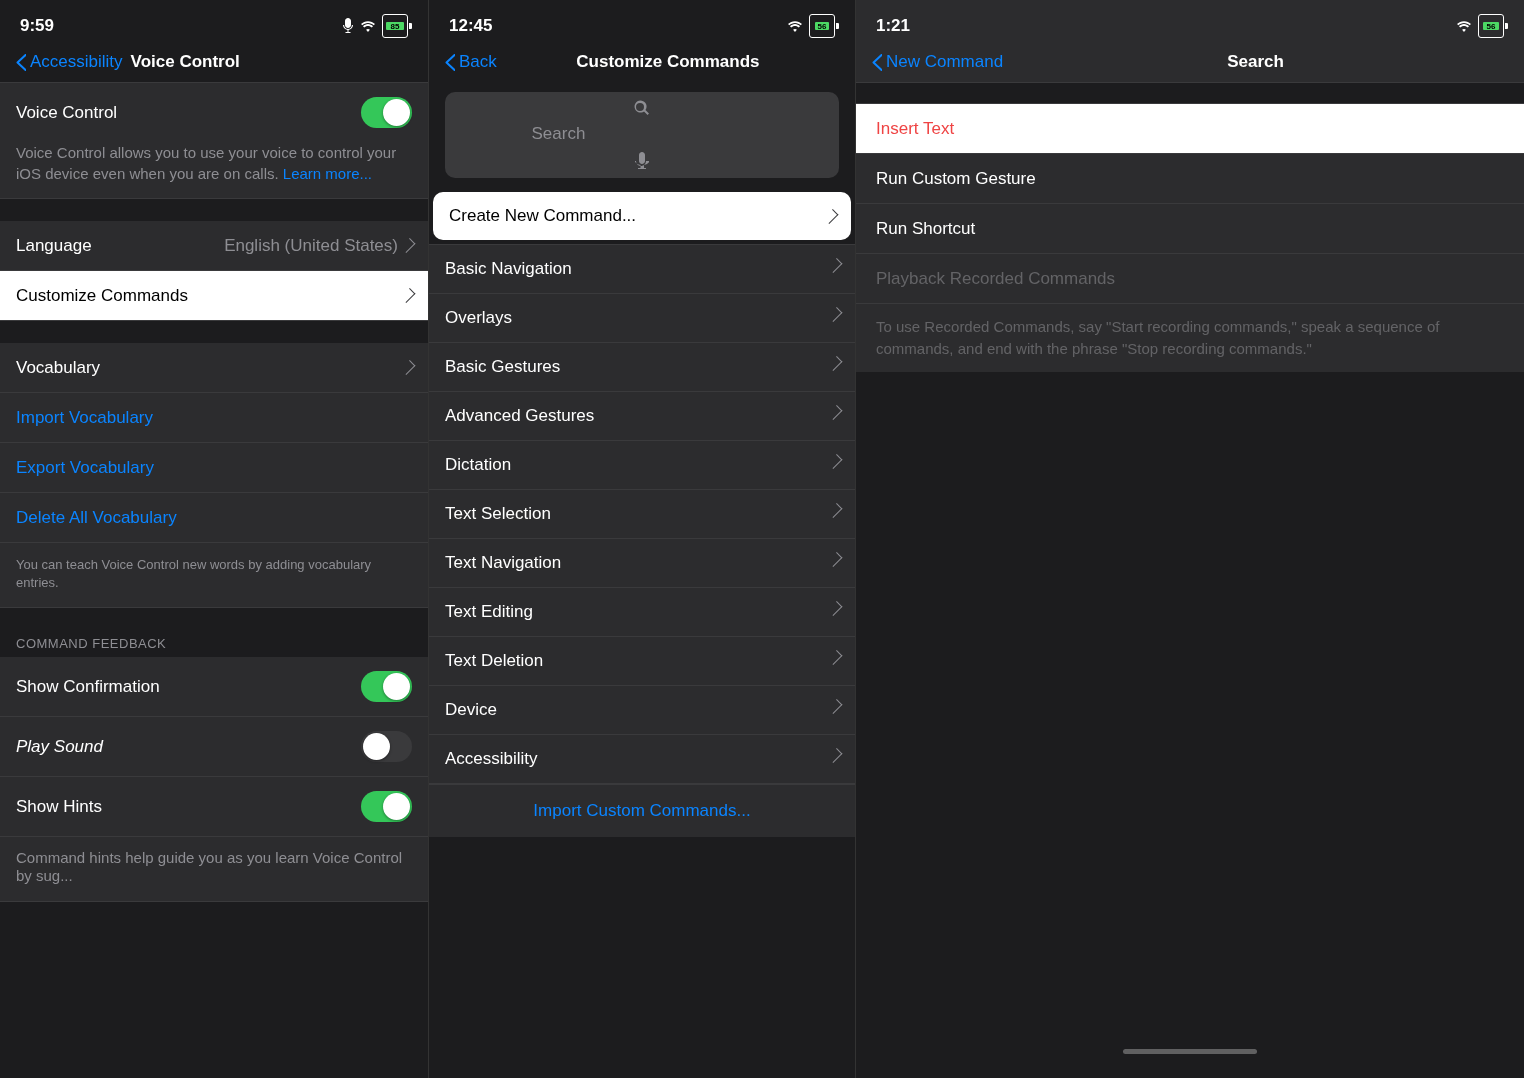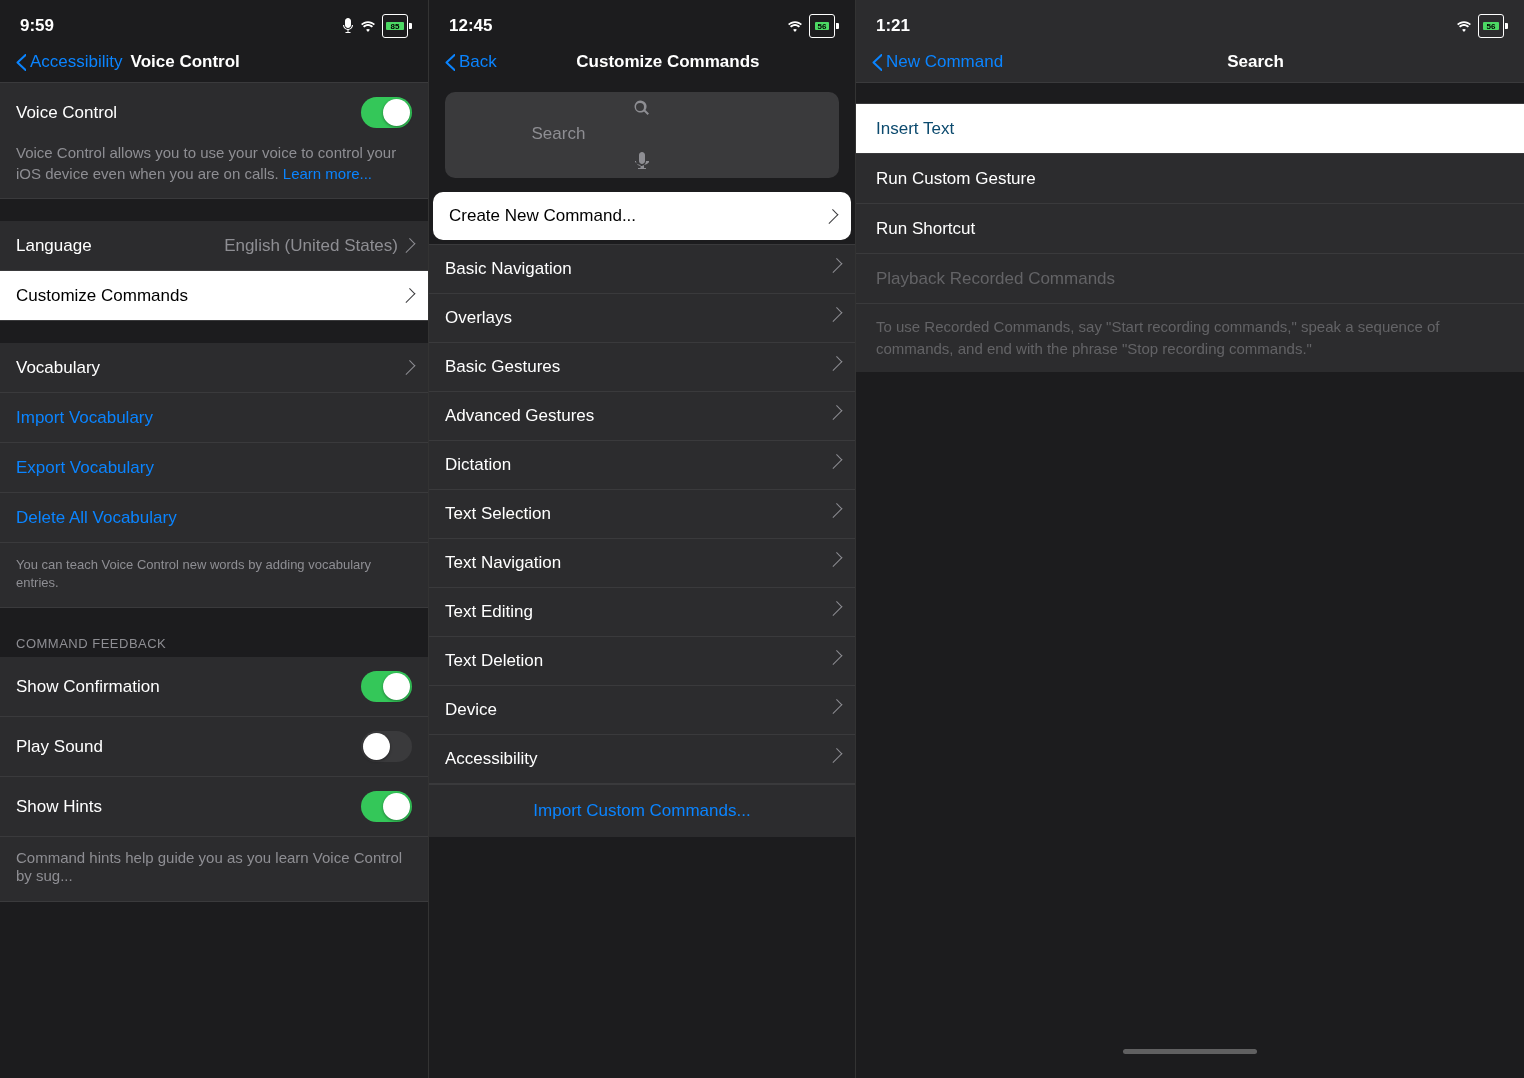--- a/index.html
+++ b/index.html
@@ -288,21 +288,21 @@
     .action-row {
       display: flex;
       align-items: center;
       padding: 14px 20px;
       border-bottom: 0.5px solid #3a3a3c;
       min-height: 50px;
     }
     .action-row.selected {
       background: #fff;
     }
-    .action-row.selected .action-label { color: #0c4a6e; }
+    .action-row.selected .action-label { color: #ef4444; }
     .action-label {
       font-size: 17px;
       color: #fff;
     }
     .action-label.disabled { color: #636366; }
     .action-description {
       padding: 12px 20px;
       font-size: 15px;
       color: #636366;
       line-height: 1.45;
@@ -420,21 +420,21 @@
 
     <div style="height:10px;background:#1c1c1e;"></div>
     <div class="section-label">COMMAND FEEDBACK</div>
 
     <div class="row">
       <span class="row-label">Show Confirmation</span>
       <div class="toggle on">
         <div class="toggle-knob"></div>
       </div>
     </div>
-    <div class="row" style="border-top:none;">
+    <div class="row" style="border-top:none;font-style:italic;">
       <span class="row-label">Play Sound</span>
       <div class="toggle off">
         <div class="toggle-knob"></div>
       </div>
     </div>
     <div class="row" style="border-top:none;">
       <span class="row-label">Show Hints</span>
       <div class="toggle on">
         <div class="toggle-knob"></div>
       </div>

